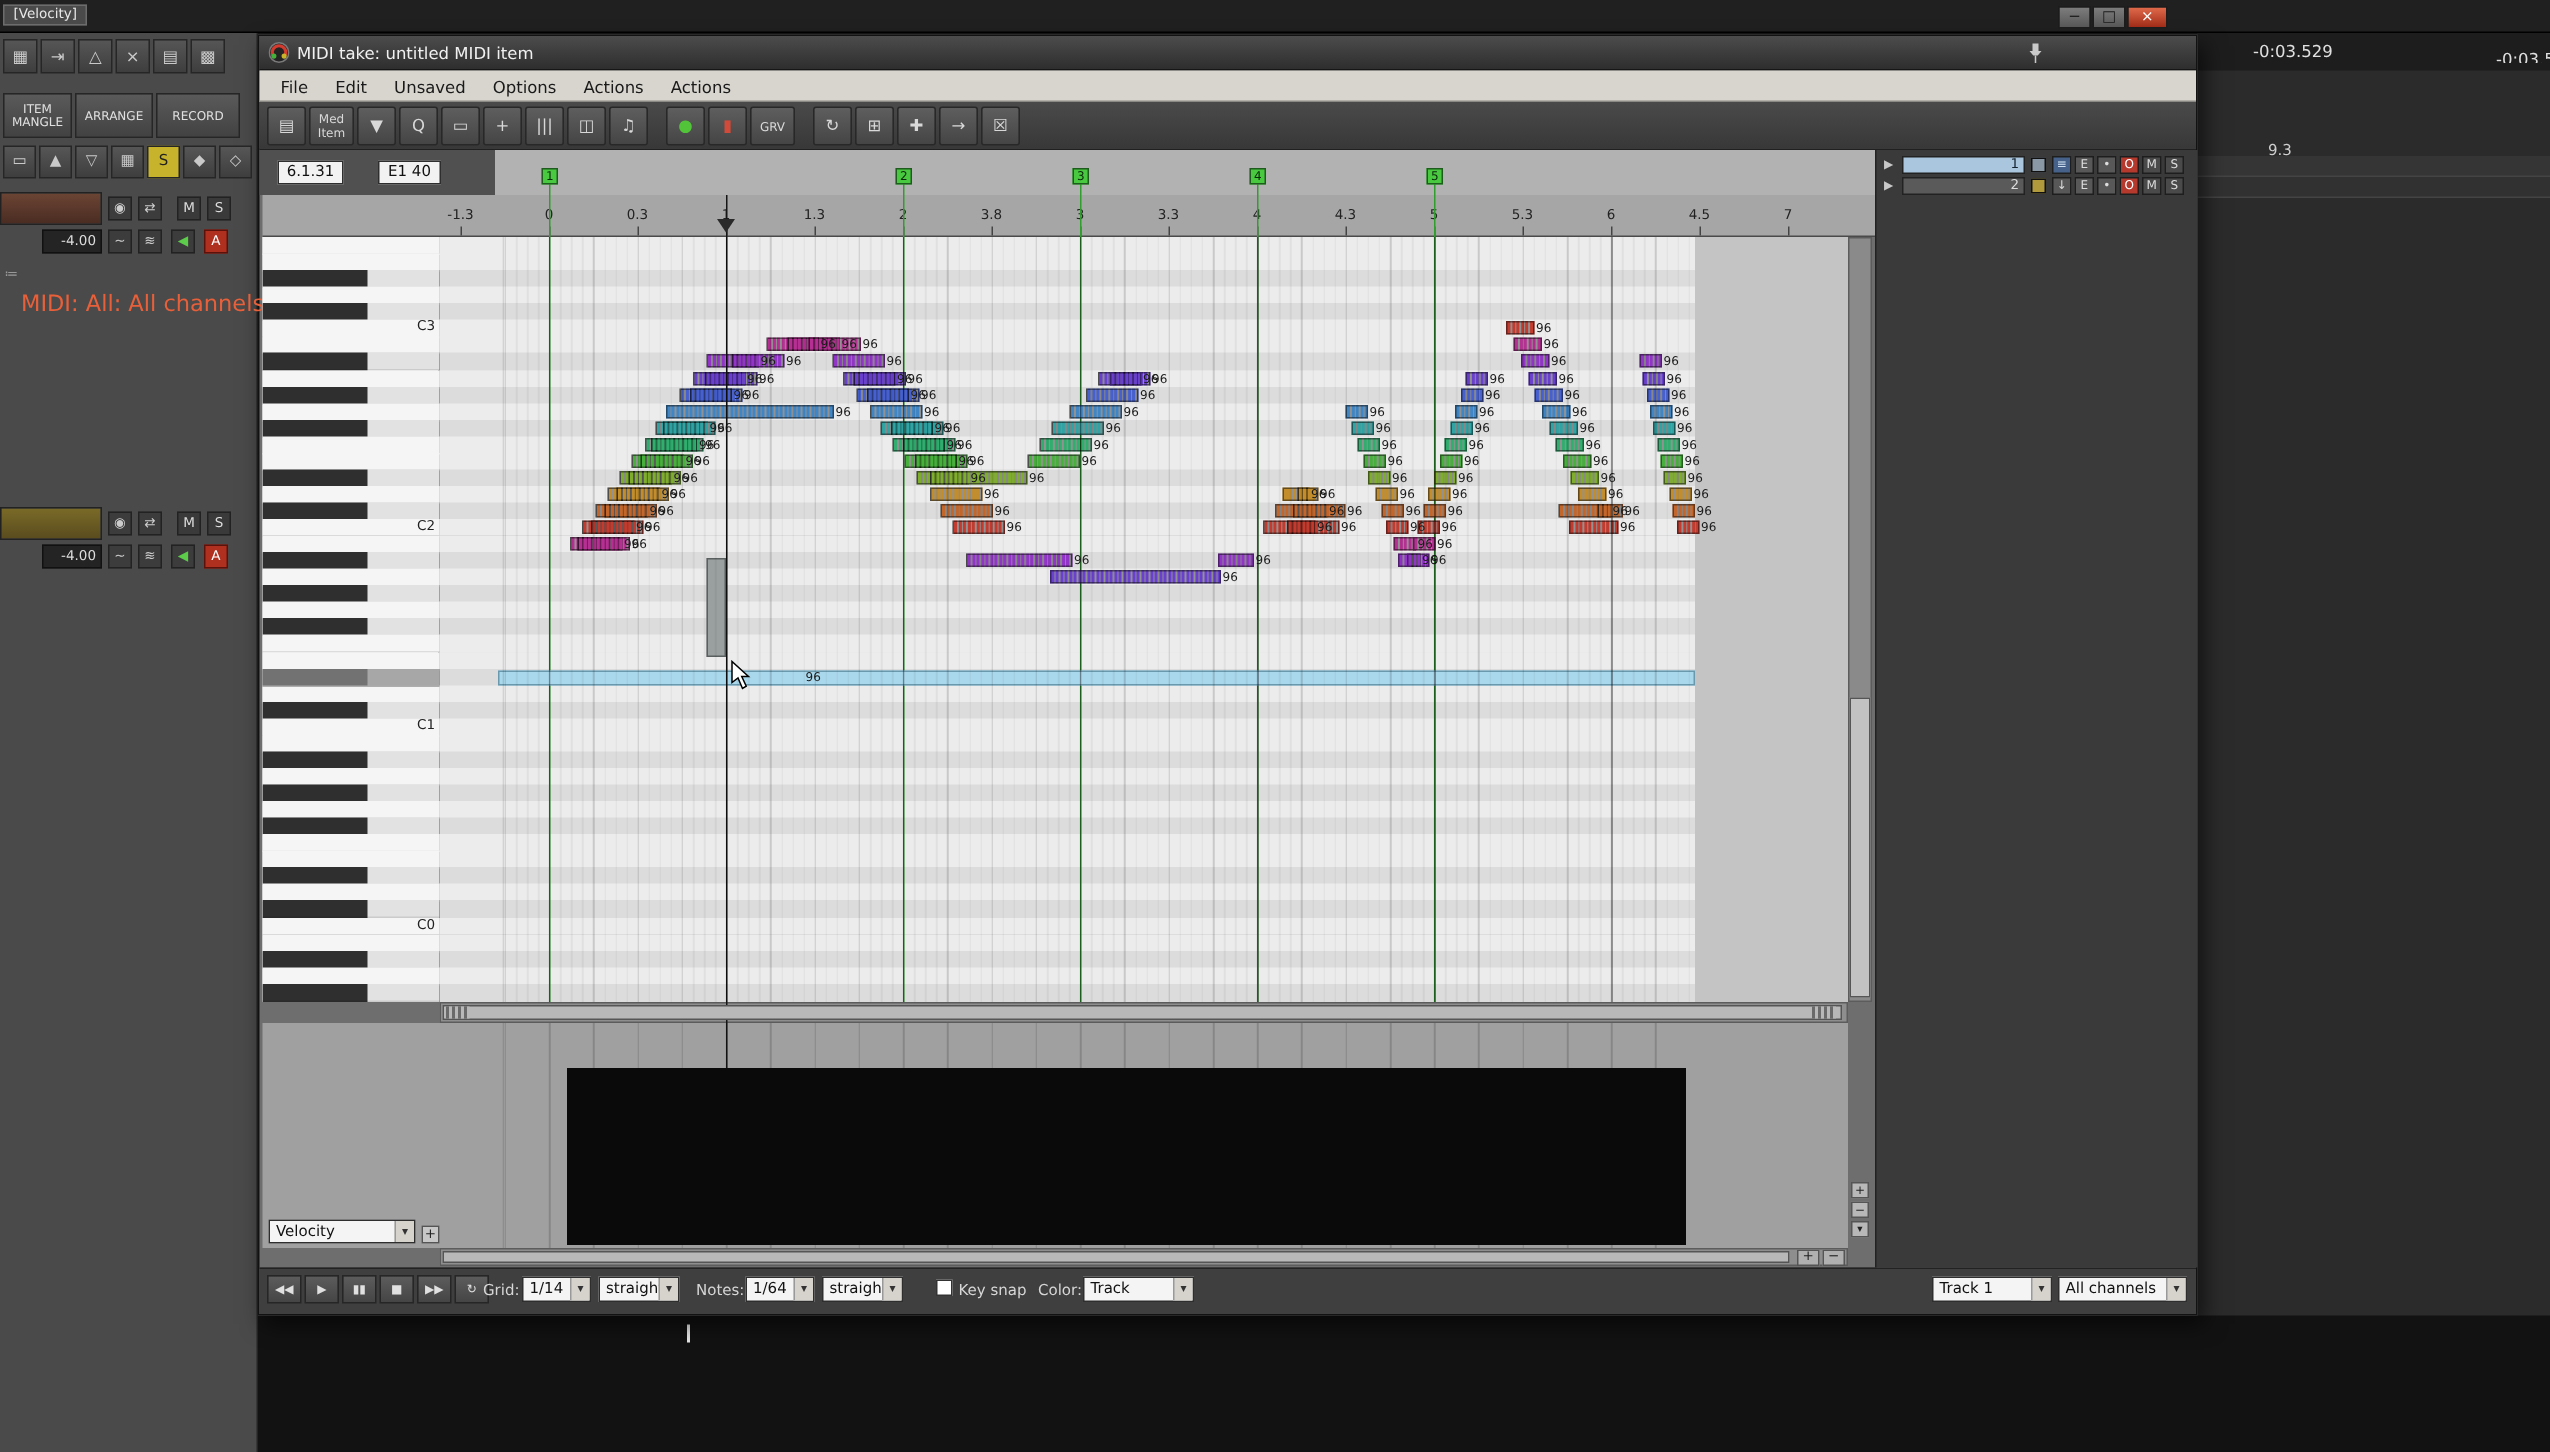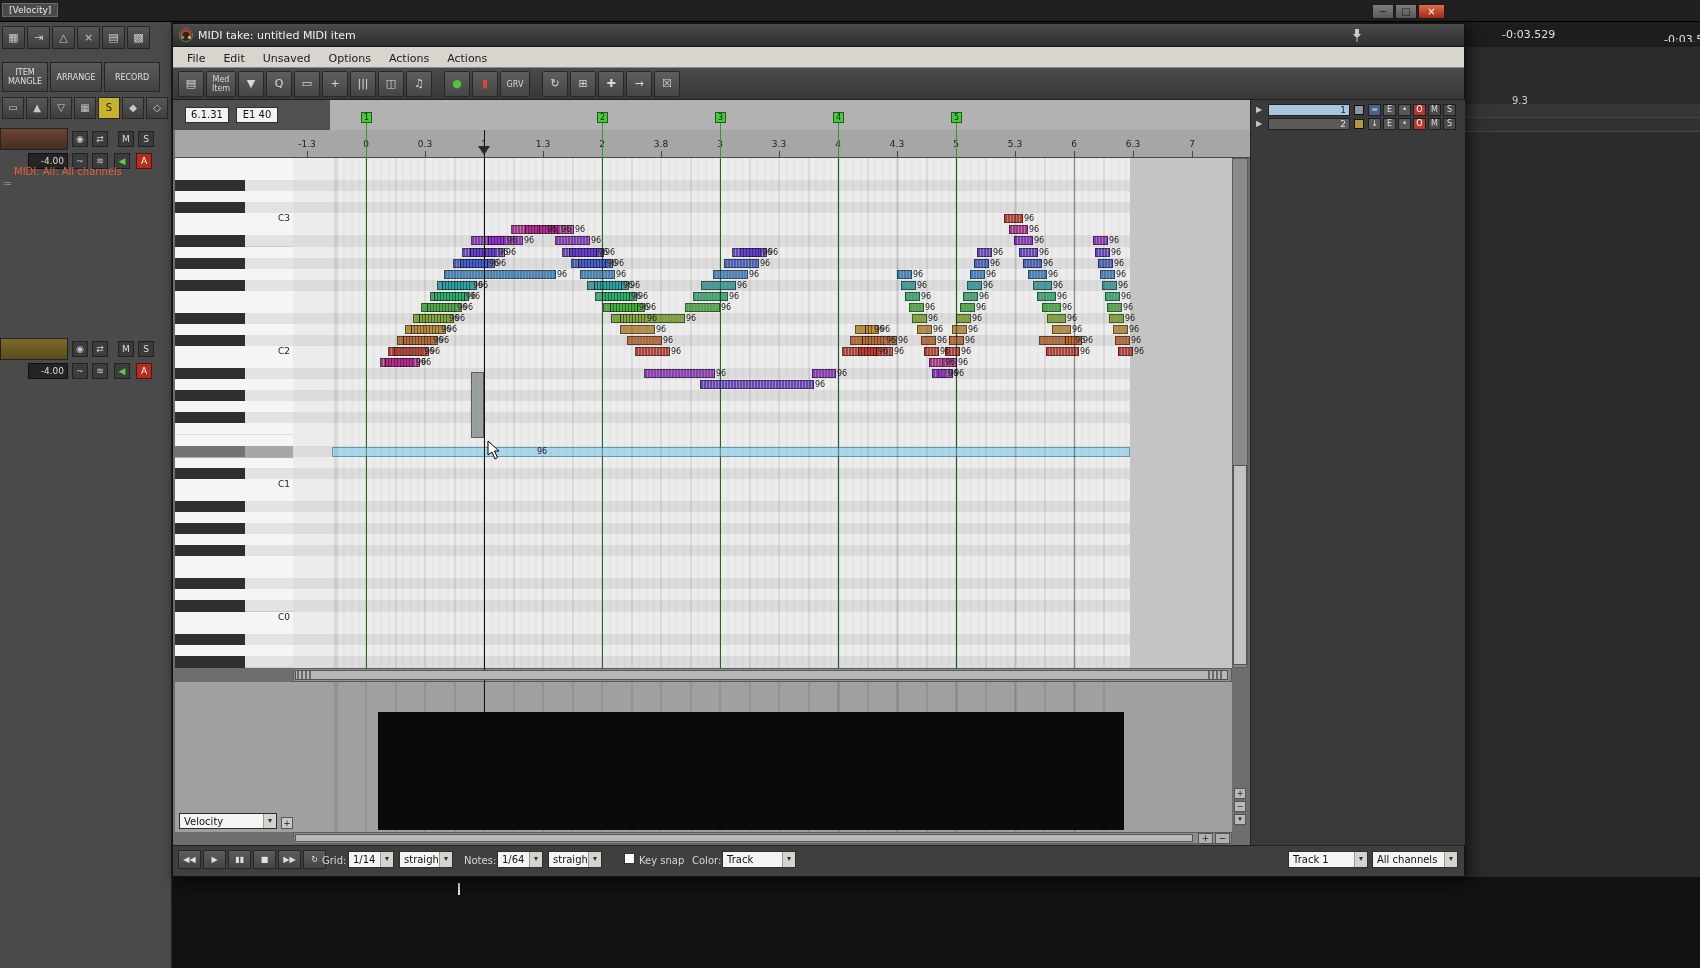--- a/index.html
+++ b/index.html
@@ -25,21 +25,21 @@
 <div class="abs" style="left:72px;top:131px;width:16px;height:16px;background:#3c3c3c;border:1px solid #222;color:#ccc;font-size:9px;line-height:14px;text-align:center;z-index:5">◉</div>
 <div class="abs" style="left:92px;top:131px;width:16px;height:16px;background:#3c3c3c;border:1px solid #222;color:#ccc;font-size:9px;line-height:14px;text-align:center;z-index:5">⇄</div>
 <div class="abs" style="left:118px;top:131px;width:16px;height:16px;background:#3a3a3a;border:1px solid #222;color:#ddd;font-size:9px;line-height:14px;text-align:center;z-index:5">M</div>
 <div class="abs" style="left:138px;top:131px;width:16px;height:16px;background:#3a3a3a;border:1px solid #222;color:#ddd;font-size:9px;line-height:14px;text-align:center;z-index:5">S</div>
 <div class="abs" style="left:28px;top:153px;width:40px;height:16px;background:#242424;border:1px solid #111;color:#ddd;font-size:9px;line-height:14px;text-align:right;padding-right:3px;z-index:5">-4.00</div>
 <div class="abs" style="left:72px;top:153px;width:16px;height:16px;background:#3c3c3c;border:1px solid #222;color:#ccc;font-size:9px;line-height:14px;text-align:center;z-index:5">~</div>
 <div class="abs" style="left:92px;top:153px;width:16px;height:16px;background:#3c3c3c;border:1px solid #222;color:#ccc;font-size:9px;line-height:14px;text-align:center;z-index:5">≋</div>
 <div class="abs" style="left:114px;top:153px;width:16px;height:16px;background:#3c3c3c;border:1px solid #222;color:#5ccc4a;font-size:9px;line-height:14px;text-align:center;z-index:5">◀</div>
 <div class="abs" style="left:136px;top:153px;width:16px;height:16px;background:#b03020;border:1px solid #5a120a;color:#fff;font-size:9px;line-height:14px;text-align:center;z-index:5">A</div>
 <div class="abs" style="left:3px;top:178px;color:#999;font-size:9px;z-index:5">≔</div>
-<div class="abs" style="left:14px;top:166px;color:#e8603a;font-size:10px;z-index:5">MIDI: All: All channels</div>
+<div class="abs" style="left:14px;top:193px;color:#e8603a;font-size:15px;z-index:5">MIDI: All: All channels</div>
 
 <div class="abs" style="left:0;top:338px;width:68px;height:22px;background:linear-gradient(#7a6a28,#5a4c1e);border:1px solid #222;z-index:5"></div>
 <div class="abs" style="left:72px;top:341px;width:16px;height:16px;background:#3c3c3c;border:1px solid #222;color:#ccc;font-size:9px;line-height:14px;text-align:center;z-index:5">◉</div>
 <div class="abs" style="left:92px;top:341px;width:16px;height:16px;background:#3c3c3c;border:1px solid #222;color:#ccc;font-size:9px;line-height:14px;text-align:center;z-index:5">⇄</div>
 <div class="abs" style="left:118px;top:341px;width:16px;height:16px;background:#3a3a3a;border:1px solid #222;color:#ddd;font-size:9px;line-height:14px;text-align:center;z-index:5">M</div>
 <div class="abs" style="left:138px;top:341px;width:16px;height:16px;background:#3a3a3a;border:1px solid #222;color:#ddd;font-size:9px;line-height:14px;text-align:center;z-index:5">S</div>
 <div class="abs" style="left:28px;top:363px;width:40px;height:16px;background:#242424;border:1px solid #111;color:#ddd;font-size:9px;line-height:14px;text-align:right;padding-right:3px;z-index:5">-4.00</div>
 <div class="abs" style="left:72px;top:363px;width:16px;height:16px;background:#3c3c3c;border:1px solid #222;color:#ccc;font-size:9px;line-height:14px;text-align:center;z-index:5">~</div>
 <div class="abs" style="left:92px;top:363px;width:16px;height:16px;background:#3c3c3c;border:1px solid #222;color:#ccc;font-size:9px;line-height:14px;text-align:center;z-index:5">≋</div>
 <div class="abs" style="left:114px;top:363px;width:16px;height:16px;background:#3c3c3c;border:1px solid #222;color:#5ccc4a;font-size:9px;line-height:14px;text-align:center;z-index:5">◀</div>
@@ -64,21 +64,21 @@
 <div class="winbtn" style="left:1395px;z-index:12">□</div>
 <div class="winbtn" style="left:1418px;width:27px;background:linear-gradient(#e06a4a,#a02c18);color:#fff;z-index:12">×</div>
 
 <div class="abs" id="menubar" style="left:173px;top:47px;width:1291px;height:21px;background:#d8d5cf;border-bottom:1px solid #8c8a84;padding-left:5px;z-index:10"><span class="mi">File</span><span class="mi">Edit</span><span class="mi">Unsaved</span><span class="mi">Options</span><span class="mi">Actions</span><span class="mi">Actions</span></div>
 
 <div class="abs" style="left:173px;top:68px;width:1291px;height:32px;background:linear-gradient(#4a4a4a,#383838);border-bottom:1px solid #202020;z-index:10"></div>
 <div class="abs" id="toolbar" style="left:0;top:0;width:0;height:0;z-index:11"></div>
 
 <div class="abs" style="left:173px;top:100px;width:1077px;height:30px;background:#505050;z-index:10"></div>
 <div class="box" style="left:185px;top:107px;width:44px;height:16px;line-height:14px;z-index:12">6.1.31</div>
-<div class="box" style="left:236px;top:107px;width:42px;height:16px;line-height:14px;z-index:12">E1 40</div>
+<div class="box" style="left:252px;top:107px;width:42px;height:16px;line-height:14px;z-index:12">E1 40</div>
 <div class="abs" style="left:330px;top:100px;width:920px;height:30px;background:#b2b2b2;z-index:10"></div>
 <div class="abs" style="left:175px;top:130px;width:1075px;height:28px;background:#a6a6a6;border-bottom:1px solid #4a4a4a;z-index:10"></div>
 
 <div class="abs" style="left:293px;top:158px;width:837px;height:510px;background:#e6e6e6;z-index:10"></div>
 <div class="abs" style="left:1130px;top:158px;width:102px;height:510px;background:#c4c4c4;z-index:10"></div>
 <div class="abs" style="left:175px;top:158px;width:118px;height:510px;background:#f0f0f0;border-right:1px solid #666;z-index:10"></div>
 <div class="abs" style="left:332px;top:158px;width:798px;height:510px;z-index:14;pointer-events:none;background-image:repeating-linear-gradient(90deg,rgba(0,0,0,0.30) 0 1px,transparent 1px 118px),repeating-linear-gradient(90deg,rgba(0,0,0,0.10) 0 1px,transparent 1px 29.5px),repeating-linear-gradient(90deg,rgba(0,0,0,0.05) 0 1px,transparent 1px 7.375px);background-position:34px 0,4.5px 0,4.5px 0"></div>
 
 <div class="abs" style="left:1232px;top:158px;width:16px;height:510px;background:#8a8a8a;border:1px solid #5c5c5c;z-index:10"></div>
 <div class="abs" style="left:1233px;top:465px;width:14px;height:200px;background:#c2c2c2;border:1px solid #555;z-index:11"></div>
@@ -170,21 +170,21 @@
     <div style="position: absolute; left: 824px; top: 139px; width: 28px; text-align: center; font-size: 9px; color: rgb(34, 34, 34); z-index: 13;">4</div>
     <div style="position: absolute; left: 838px; top: 151px; width: 1px; height: 6px; background: rgb(68, 68, 68); z-index: 13;"></div>
     <div style="position: absolute; left: 883px; top: 139px; width: 28px; text-align: center; font-size: 9px; color: rgb(34, 34, 34); z-index: 13;">4.3</div>
     <div style="position: absolute; left: 897px; top: 151px; width: 1px; height: 6px; background: rgb(68, 68, 68); z-index: 13;"></div>
     <div style="position: absolute; left: 942px; top: 139px; width: 28px; text-align: center; font-size: 9px; color: rgb(34, 34, 34); z-index: 13;">5</div>
     <div style="position: absolute; left: 956px; top: 151px; width: 1px; height: 6px; background: rgb(68, 68, 68); z-index: 13;"></div>
     <div style="position: absolute; left: 1001px; top: 139px; width: 28px; text-align: center; font-size: 9px; color: rgb(34, 34, 34); z-index: 13;">5.3</div>
     <div style="position: absolute; left: 1015px; top: 151px; width: 1px; height: 6px; background: rgb(68, 68, 68); z-index: 13;"></div>
     <div style="position: absolute; left: 1060px; top: 139px; width: 28px; text-align: center; font-size: 9px; color: rgb(34, 34, 34); z-index: 13;">6</div>
     <div style="position: absolute; left: 1074px; top: 151px; width: 1px; height: 6px; background: rgb(68, 68, 68); z-index: 13;"></div>
-    <div style="position: absolute; left: 1119px; top: 139px; width: 28px; text-align: center; font-size: 9px; color: rgb(34, 34, 34); z-index: 13;">6.3</div>
+    <div style="position: absolute; left: 1119px; top: 139px; width: 28px; text-align: center; font-size: 9px; color: rgb(34, 34, 34); z-index: 13;">4.5</div>
     <div style="position: absolute; left: 1133px; top: 151px; width: 1px; height: 6px; background: rgb(68, 68, 68); z-index: 13;"></div>
     <div style="position: absolute; left: 1178px; top: 139px; width: 28px; text-align: center; font-size: 9px; color: rgb(34, 34, 34); z-index: 13;">7</div>
     <div style="position: absolute; left: 1192px; top: 151px; width: 1px; height: 6px; background: rgb(68, 68, 68); z-index: 13;"></div>
     <div style="position: absolute; left: 366px; top: 112px; width: 1px; height: 556px; background: rgb(47, 158, 47); z-index: 15;"></div>
     <div style="position: absolute; left: 361px; top: 112px; width: 11px; height: 11px; background: rgb(73, 201, 63); border: 1px solid rgb(30, 92, 30); font-size: 8px; line-height: 10px; text-align: center; color: rgb(12, 42, 12); z-index: 16;">1</div>
     <div style="position: absolute; left: 602px; top: 112px; width: 1px; height: 556px; background: rgb(47, 158, 47); z-index: 15;"></div>
     <div style="position: absolute; left: 597px; top: 112px; width: 11px; height: 11px; background: rgb(73, 201, 63); border: 1px solid rgb(30, 92, 30); font-size: 8px; line-height: 10px; text-align: center; color: rgb(12, 42, 12); z-index: 16;">2</div>
     <div style="position: absolute; left: 720px; top: 112px; width: 1px; height: 556px; background: rgb(47, 158, 47); z-index: 15;"></div>
     <div style="position: absolute; left: 715px; top: 112px; width: 11px; height: 11px; background: rgb(73, 201, 63); border: 1px solid rgb(30, 92, 30); font-size: 8px; line-height: 10px; text-align: center; color: rgb(12, 42, 12); z-index: 16;">3</div>
     <div style="position: absolute; left: 838px; top: 112px; width: 1px; height: 556px; background: rgb(47, 158, 47); z-index: 15;"></div>

